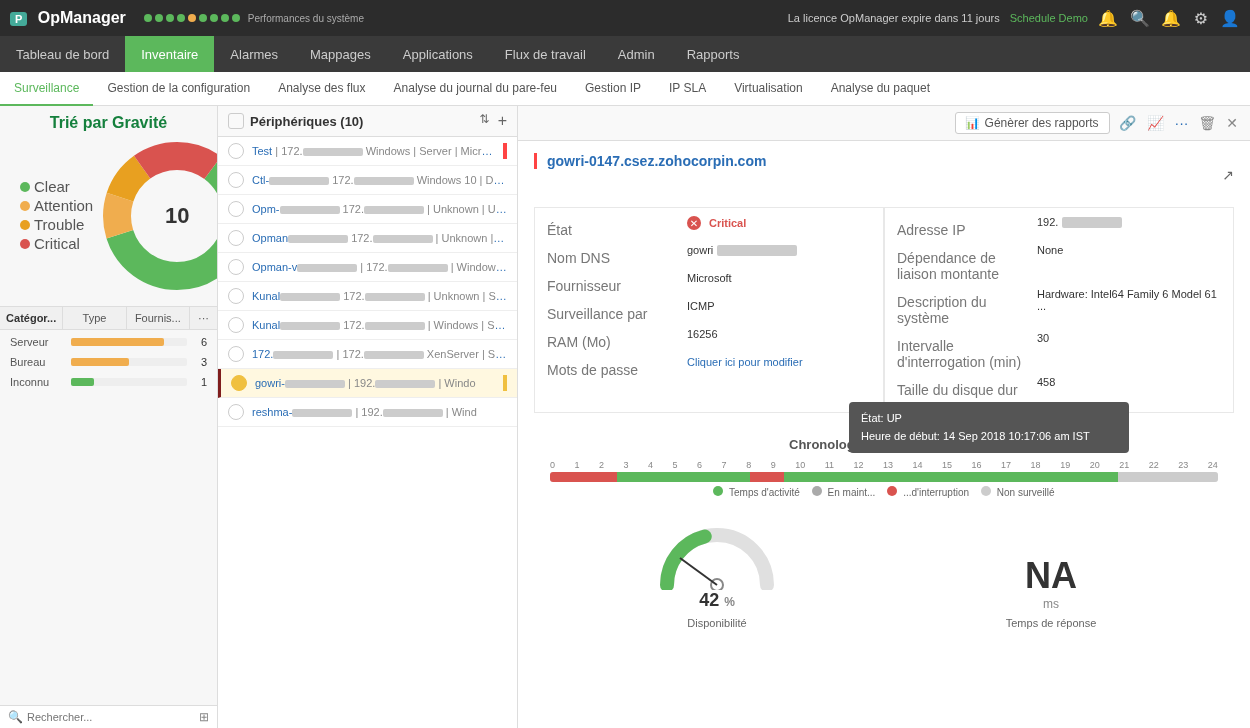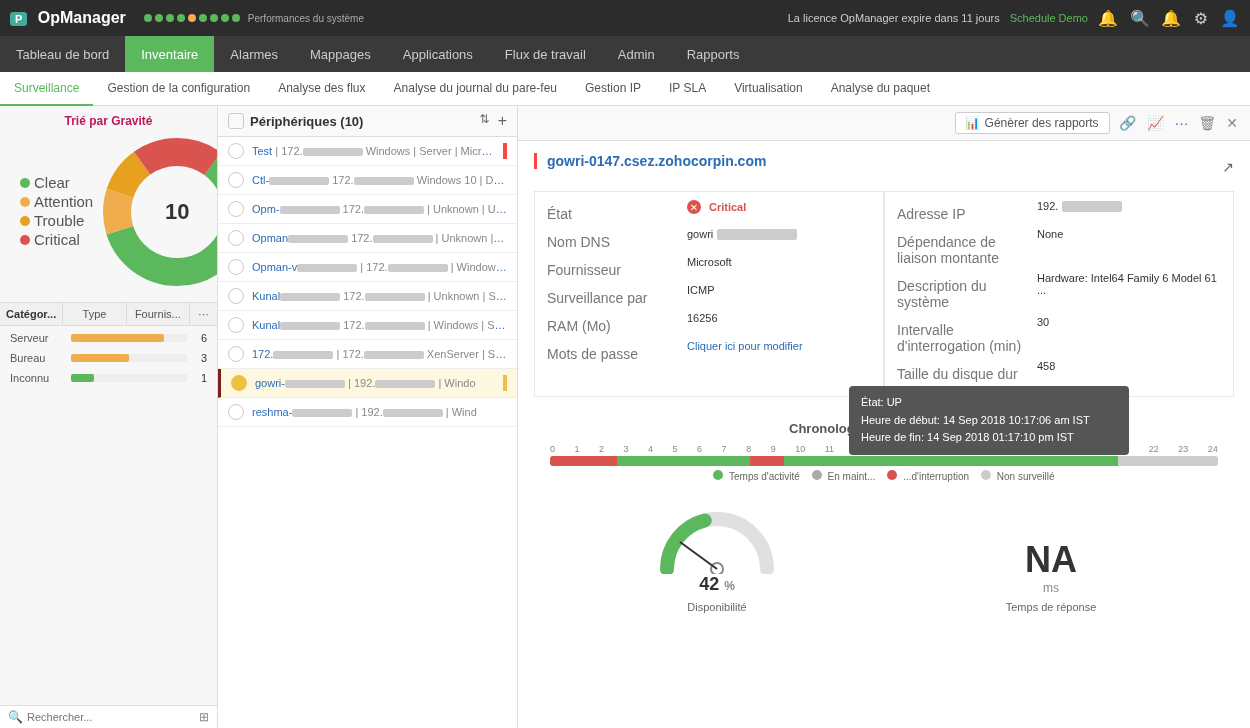--- a/index.html
+++ b/index.html
@@ -24,21 +24,21 @@
     
     .sub-nav { display: flex; align-items: center; background: #fff; height: 34px; border-bottom: 1px solid #ddd; }
     .sub-nav-item { padding: 0 14px; height: 34px; display: flex; align-items: center; color: #555; cursor: pointer; font-size: 12px; border-bottom: 2px solid transparent; }
     .sub-nav-item.active { color: #5cb85c; border-bottom: 2px solid #5cb85c; }
 
     
     .content { display: flex; height: calc(728px - 106px); }
 
     
     .left-panel { width: 218px; background: #f7f7f7; border-right: 1px solid #ddd; display: flex; flex-direction: column; overflow: hidden; }
-    .panel-title { text-align: center; font-size: 12px; color: #be185d; padding: 8px 0 4px; font-weight: bold; }
+    .panel-title { text-align: center; font-size: 16px; color: #15803d; padding: 8px 0 4px; font-weight: bold; }
 
     
     .donut-area { display: flex; flex-direction: column; align-items: center; padding: 0 10px 10px; }
     .legend-item { display: flex; align-items: center; gap: 4px; font-size: 15px; color: #555; margin-bottom: 2px; }
     .legend-dot { width: 10px; height: 10px; border-radius: 50%; }
 
     
     .donut-container { position: relative; width: 160px; height: 160px; }
     .donut-center { position: absolute; top: 50%; left: 50%; transform: translate(-50%, -50%); font-size: 22px; font-weight: bold; color: #333; }
 
@@ -76,21 +76,21 @@
     .status-bar { width: 4px; background: #f44; align-self: stretch; margin-left: 6px; }
     .status-bar.yellow { background: #f0c040; }
 
     
     .right-panel { flex: 1; background: #fff; display: flex; flex-direction: column; overflow: hidden; }
     .right-header { display: flex; align-items: center; padding: 6px 12px; border-bottom: 1px solid #ddd; background: #f9f9f9; }
     .right-header-actions { margin-left: auto; display: flex; gap: 10px; align-items: center; color: #666; }
     .btn-gen { display: flex; align-items: center; gap: 4px; border: 1px solid #ccc; padding: 3px 10px; border-radius: 3px; cursor: pointer; font-size: 12px; color: #555; background: #fff; }
 
     .device-detail { padding: 12px 16px; overflow-y: auto; flex: 1; }
-    .detail-title { font-size: 14px; font-weight: bold; color: #2a6db5; margin-bottom: 12px; border-left: 3px solid #f44; padding-left: 10px; }
+    .detail-title { font-size: 14px; font-weight: bold; color: #2a6db5; margin-bottom: 28px; border-left: 3px solid #f44; padding-left: 10px; }
 
     .info-grid { display: grid; grid-template-columns: 1fr 1fr; gap: 0; margin-bottom: 16px; }
     .info-section { border: 1px solid #e8e8e8; padding: 8px 12px; }
     .info-row { display: flex; align-items: flex-start; margin-bottom: 6px; }
     .info-label { width: 140px; font-size: 14px; color: #777; flex-shrink: 0; margin-top: 6px; }
     .info-value { font-size: 11px; color: #333; display: flex; align-items: center; gap: 4px; }
     .status-critical { color: #d9534f; font-weight: bold; }
     .critical-icon { width: 14px; height: 14px; background: #d9534f; border-radius: 50%; display: inline-flex; align-items: center; justify-content: center; color: white; font-size: 10px; margin-right: 4px; }
 
     
@@ -457,21 +457,20 @@
             <div class="bar-seg bar-red" style="width:10%"></div>
             <div class="bar-seg bar-green" style="width:20%"></div>
             <div class="bar-seg bar-red" style="width:5%"></div>
             <div class="bar-seg bar-green" style="width:50%"></div>
             <div class="bar-seg bar-gray" style="width:15%"></div>
           </div>
 
           <div class="tooltip-box" style="top:-70px; left:45%; min-width:280px;">
             <div>État: UP</div>
             <div>Heure de début: 14 Sep 2018 10:17:06 am IST</div>
-            <div>Heure de fin: 14 Sep 2018 01:17:10 pm IST</div>
           </div>
         </div>
 
         <div class="avail-legend">
           <div>
             <span class="legend-color" style="background:#5cb85c;"></span>
             <span>Temps d'activité</span>
           </div>
           <div>
             <span class="legend-color" style="background:#aaa;"></span>

